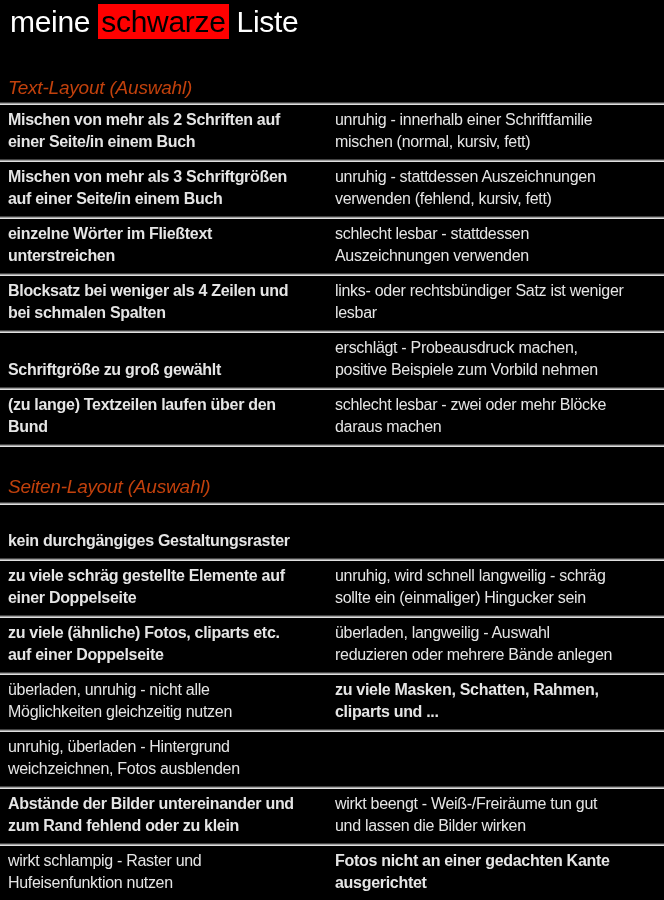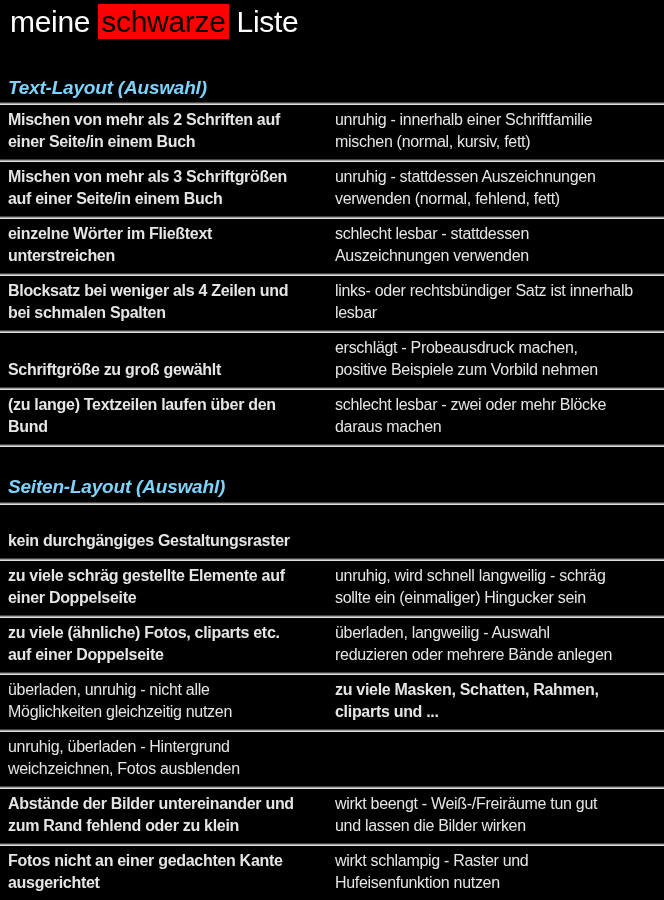--- a/index.html
+++ b/index.html
@@ -30,23 +30,23 @@
     letter-spacing: -0.3px;
   }
   .title .hl {
     background: #ff0000;
     color: #000000;
     padding: 1px 3px;
   }
   .section-heading {
     font-size: 19px;
     line-height: 22px;
-    font-weight: 700;
+    font-weight: 400;
     font-style: italic;
-    color: #7dd3fc;
+    color: #c2410c;
     padding-left: 8px;
     letter-spacing: -0.2px;
     white-space: pre;
   }
   .heading-1 { margin: 37px 0 3px 0; }
   .heading-2 { margin: 29px 12px 4px 0; }
   .divider {
     height: 3px;
     width: 664px;
     background: linear-gradient(to bottom, #1a1a1a 0%, #707070 35%, #e8e8e8 75%, #d0d0d0 100%);
@@ -91,34 +91,34 @@
       <div class="cell left">Mischen von mehr als 2 Schriften auf
 einer Seite/in einem Buch</div>
       <div class="cell right">unruhig - innerhalb einer Schriftfamilie
 mischen (normal, kursiv, fett)</div>
     </div>
     <div class="divider"></div>
     <div class="trow">
       <div class="cell left">Mischen von mehr als 3 Schriftgrößen
 auf einer Seite/in einem Buch</div>
       <div class="cell right">unruhig - stattdessen Auszeichnungen
-verwenden (normal, fehlend, fett)</div>
+verwenden (fehlend, kursiv, fett)</div>
     </div>
     <div class="divider"></div>
     <div class="trow">
       <div class="cell left">einzelne Wörter im Fließtext
 unterstreichen</div>
       <div class="cell right">schlecht lesbar - stattdessen
 Auszeichnungen verwenden</div>
     </div>
     <div class="divider"></div>
     <div class="trow">
       <div class="cell left">Blocksatz bei weniger als 4 Zeilen und
 bei schmalen Spalten</div>
-      <div class="cell right">links- oder rechtsbündiger Satz ist innerhalb
+      <div class="cell right">links- oder rechtsbündiger Satz ist weniger
 lesbar</div>
     </div>
     <div class="divider"></div>
     <div class="trow">
       <div class="cell left">Schriftgröße zu groß gewählt</div>
       <div class="cell right">erschlägt - Probeausdruck machen,
 positive Beispiele zum Vorbild nehmen</div>
     </div>
     <div class="divider"></div>
     <div class="trow">
@@ -165,21 +165,21 @@
     </div>
     <div class="divider"></div>
     <div class="trow">
       <div class="cell left">Abstände der Bilder untereinander und
 zum Rand fehlend oder zu klein</div>
       <div class="cell right">wirkt beengt - Weiß-/Freiräume tun gut
 und lassen die Bilder wirken</div>
     </div>
     <div class="divider"></div>
     <div class="trow">
+      <div class="cell right">wirkt schlampig - Raster und
+Hufeisenfunktion nutzen</div>
       <div class="cell left">Fotos nicht an einer gedachten Kante
 ausgerichtet</div>
-      <div class="cell right">wirkt schlampig - Raster und
-Hufeisenfunktion nutzen</div>
     </div>
 
   </div>
 
 </div>
 
 </body></html>

